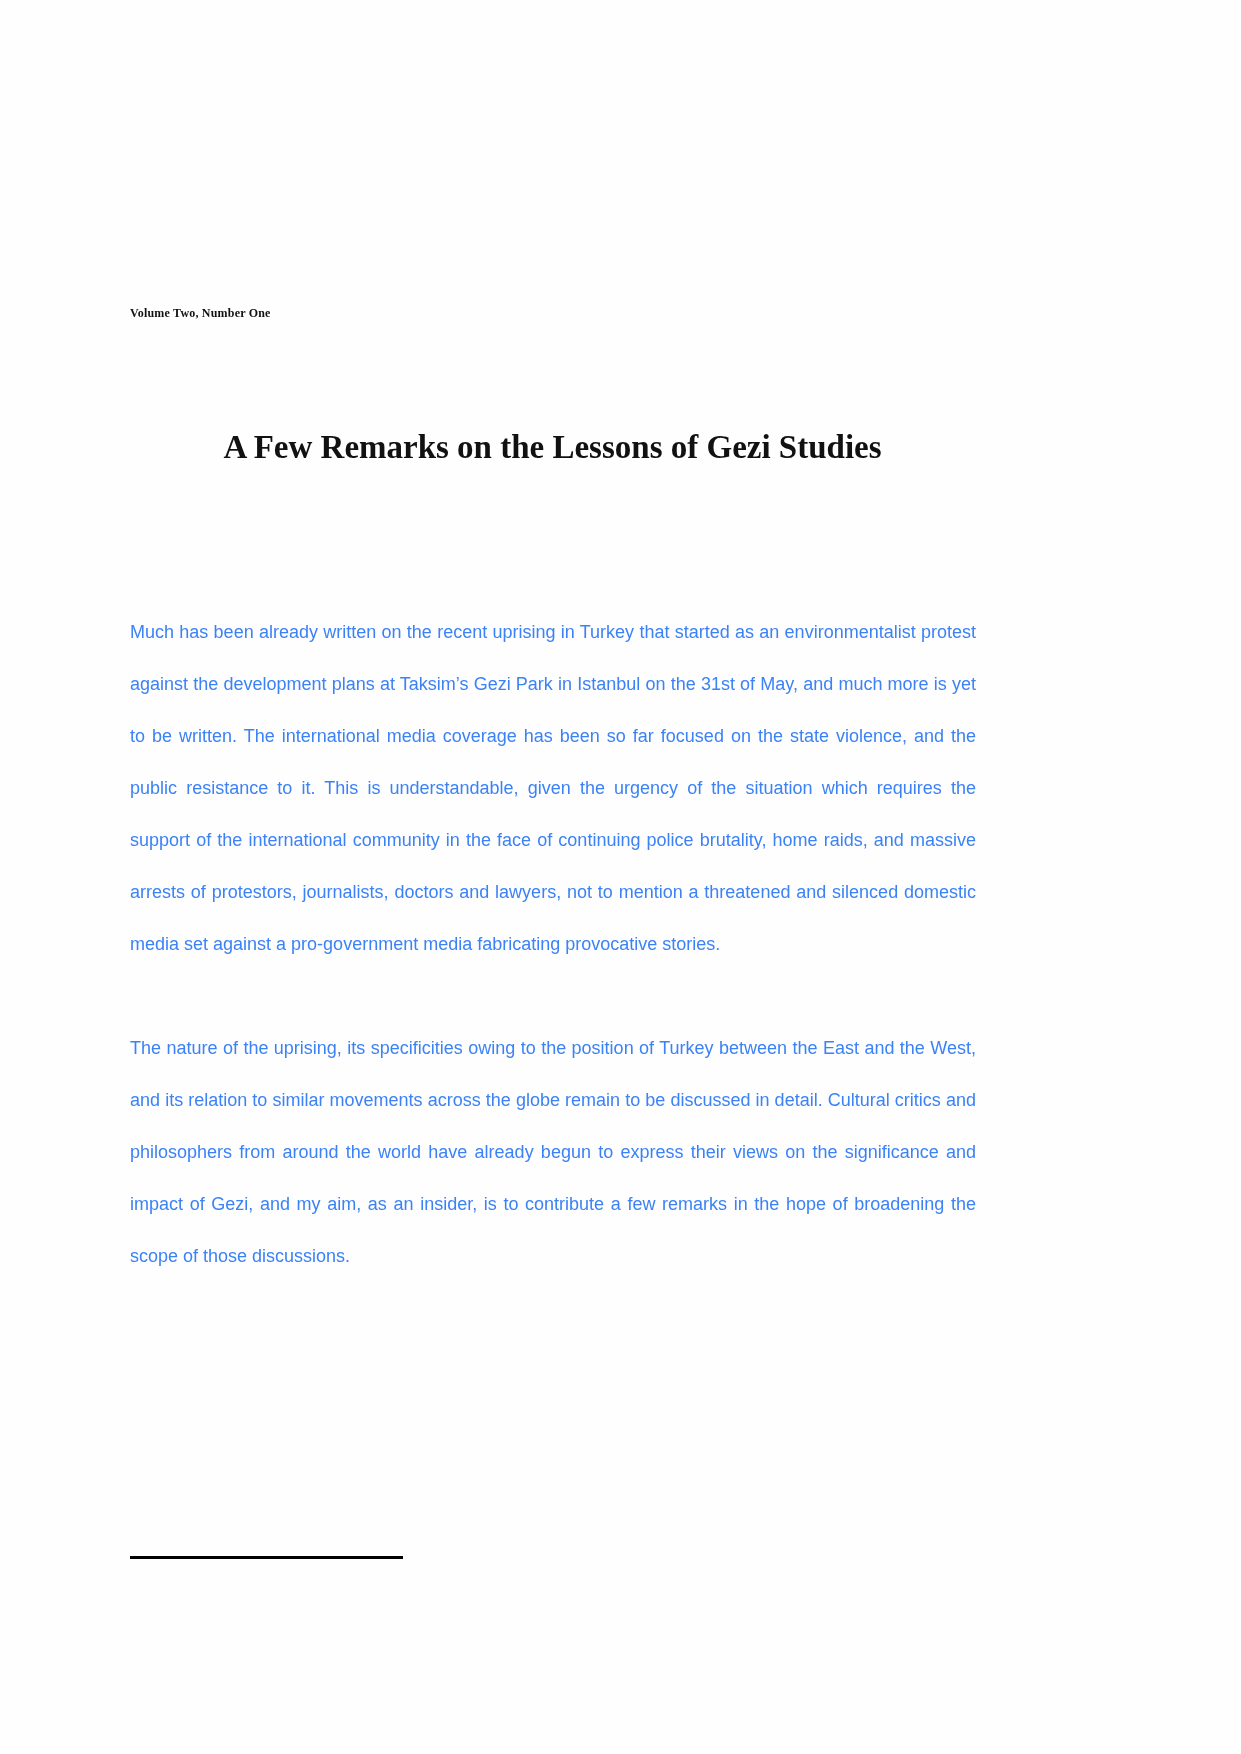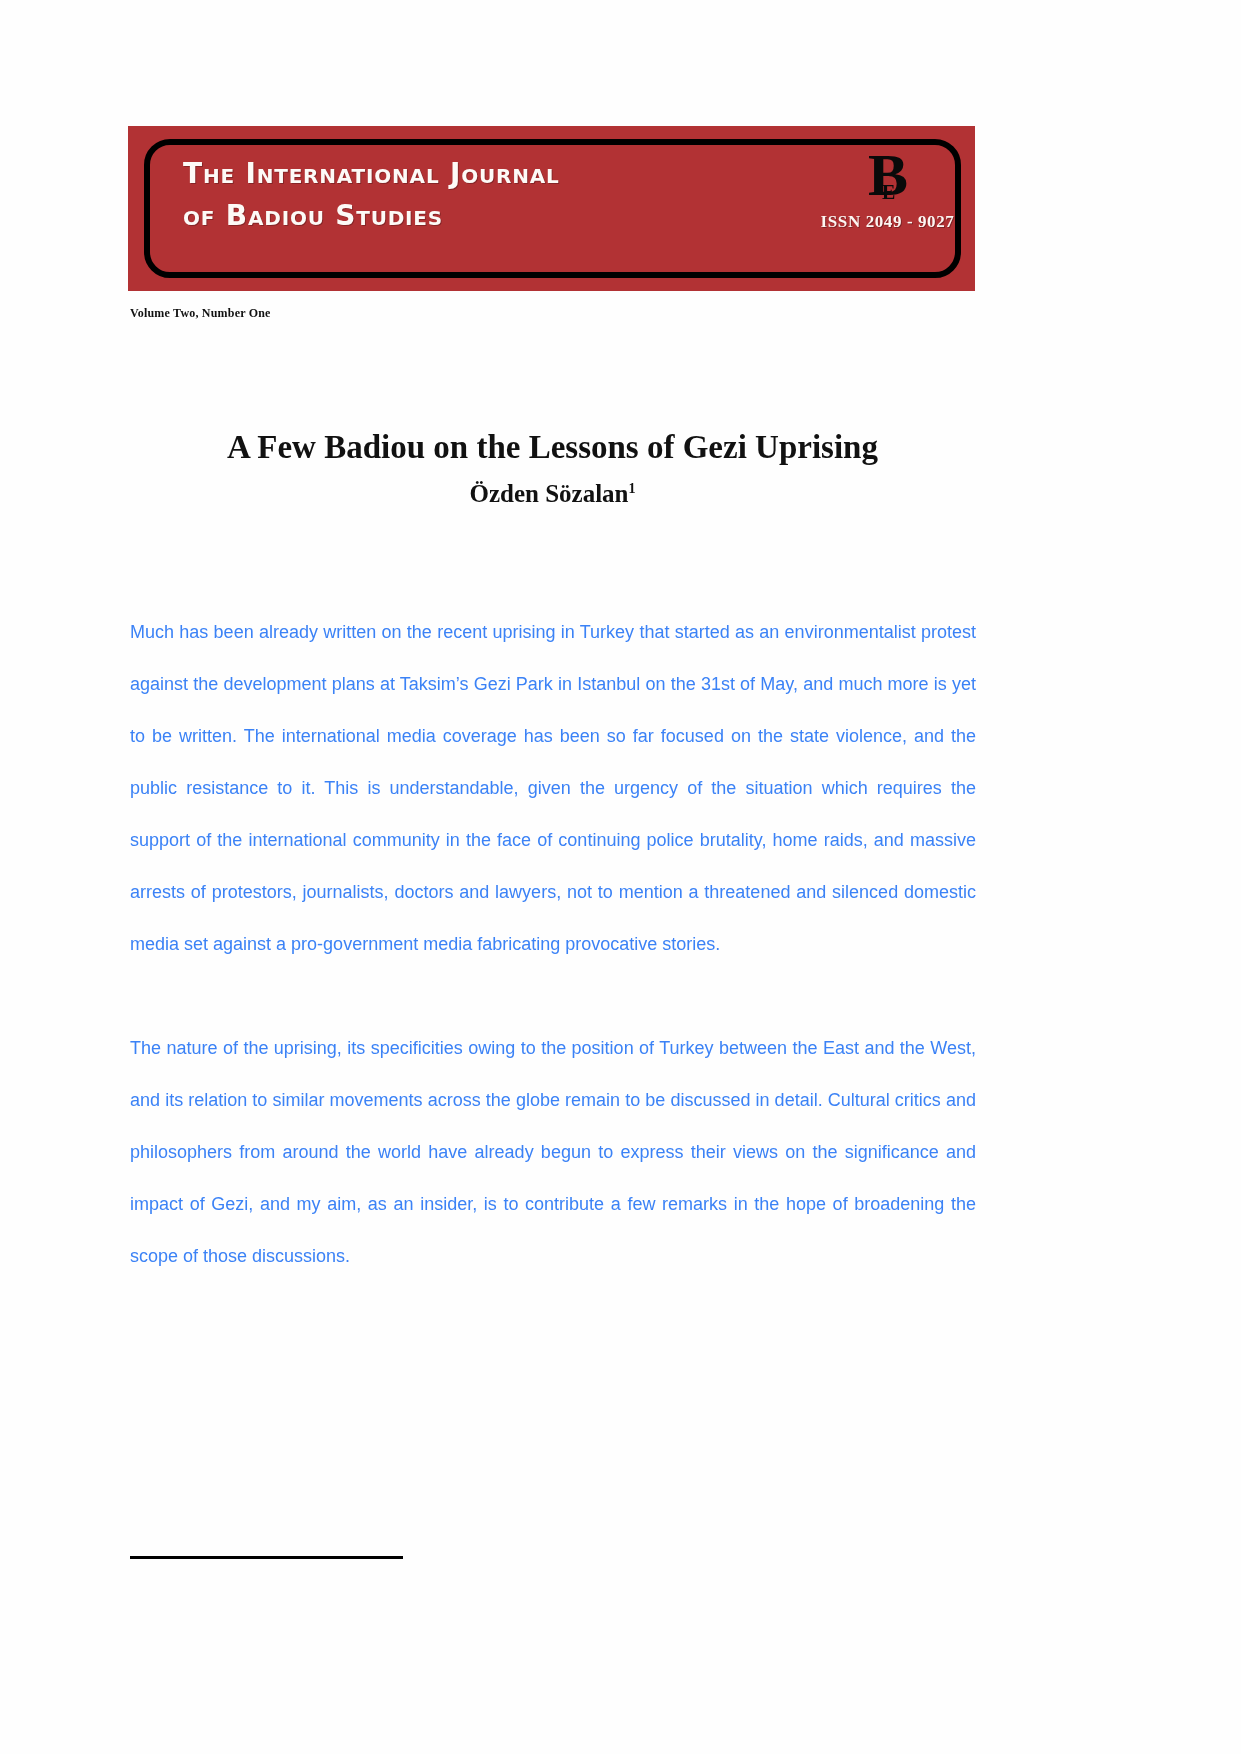--- a/index.html
+++ b/index.html
@@ -184,42 +184,25 @@
     vertical-align: super;
     line-height: 0;
     margin-right: 2px;
   }
 </style>
 </head>
 <body>
 
 <div class="page">
 
-  <div class="masthead">
-    <div class="masthead-inner-border"></div>
-
-    <div class="masthead-title">
-      <span class="l1">The International Journal</span>
-      <span class="l2">of Badiou Studies</span>
-    </div>
-
-    <div class="logo-block">
-      <div class="logo-mark">
-        <span>B</span>
-        <span class="sub">E</span>
-      </div>
-      <div class="logo-issn">ISSN 2049 - 9027</div>
-    </div>
-  </div>
 
   <div class="volume-line">Volume Two, Number One</div>
 
-  <h1 class="article-title">A Few Badiou on the Lessons of Gezi Uprising</h1>
-
-  <div class="article-author"><span>Özden Sözalan</span><sup>1</sup></div>
+  <h1 class="article-title">A Few Remarks on the Lessons of Gezi Studies</h1>
+
 
   <div class="body-col">
     <p class="para">Much has been already written on the recent uprising in Turkey that started as an environmentalist protest against the development plans at Taksim’s Gezi Park in Istanbul on the 31st of May, and much more is yet to be written. The international media coverage has been so far focused on the state violence, and the public resistance to it. This is understandable, given the urgency of the situation which requires the support of the international community in the face of continuing police brutality, home raids, and massive arrests of protestors, journalists, doctors and lawyers, not to mention a threatened and silenced domestic media set against a pro-government media fabricating provocative stories.</p>
     <p class="para">The nature of the uprising, its specificities owing to the position of Turkey between the East and the West, and its relation to similar movements across the globe remain to be discussed in detail. Cultural critics and philosophers from around the world have already begun to express their views on the significance and impact of Gezi, and my aim, as an insider, is to contribute a few remarks in the hope of broadening the scope of those discussions.</p>
   </div>
 
   <div class="footnote-zone">
     <div class="footnote-rule"></div>
   </div>
 

